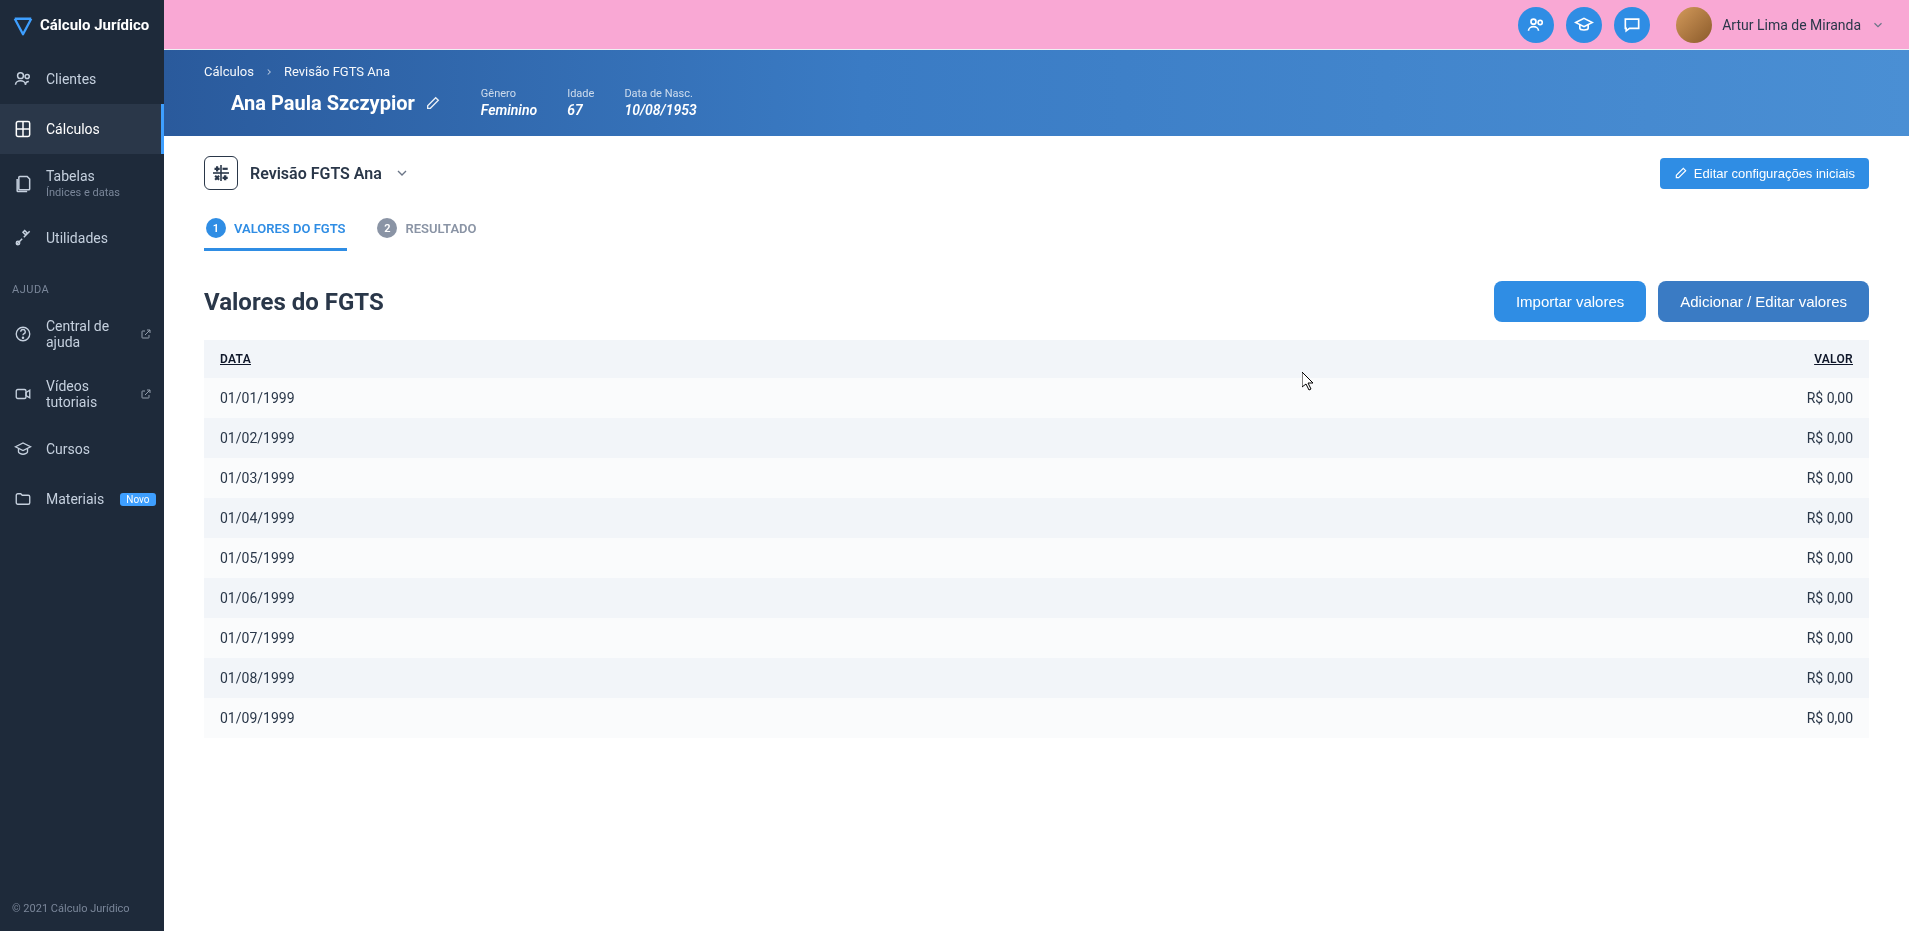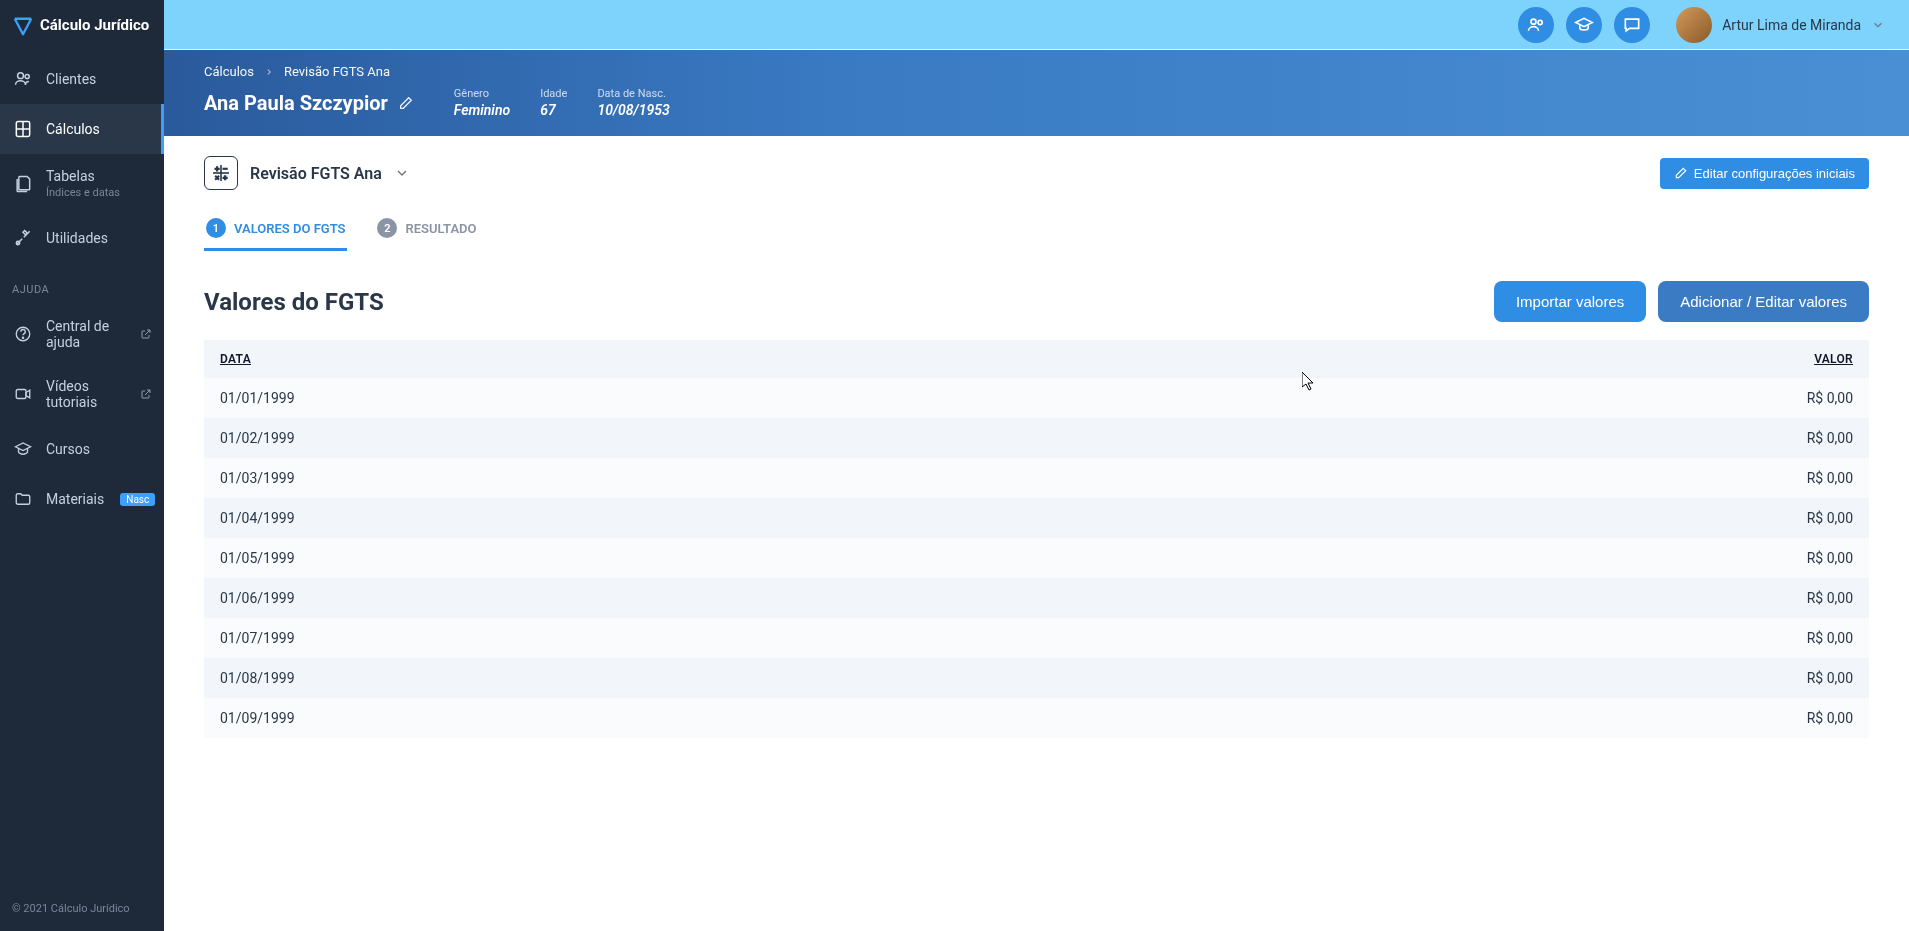--- a/index.html
+++ b/index.html
@@ -17,32 +17,32 @@
 .nav-item .icon-slot { width: 22px; height: 22px; display: flex; align-items: center; justify-content: center; flex-shrink: 0; }
 .nav-sub { font-size: 11px; color: #7a8699; margin-top: 2px; }
 .nav-label-col { display: flex; flex-direction: column; }
 .section-label { font-size: 11px; color: #7a8699; padding: 20px 12px 8px; letter-spacing: 0.5px; }
 .ext-icon { margin-left: auto; opacity: 0.7; }
 .badge { background: #3e9fff; color: #fff; font-size: 10px; padding: 1px 6px; border-radius: 3px; margin-left: 4px; }
 .footer { margin-top: auto; padding: 16px 12px; font-size: 11px; color: #7a8699; }
 
 
 .main { flex: 1; display: flex; flex-direction: column; overflow: hidden; background: #fff; }
-.topbar { height: 50px; background: #7dd3fc; display: flex; align-items: center; justify-content: flex-end; padding: 0 24px; gap: 12px; border-bottom: 1px solid #eef1f5; }
+.topbar { height: 50px; background: #f9a8d4; display: flex; align-items: center; justify-content: flex-end; padding: 0 24px; gap: 12px; border-bottom: 1px solid #eef1f5; }
 .circle-btn { width: 36px; height: 36px; border-radius: 50%; background: #2f8de4; display: flex; align-items: center; justify-content: center; color: #fff; cursor: pointer; }
 .user-area { display: flex; align-items: center; gap: 10px; margin-left: 14px; cursor: pointer; }
 .avatar { width: 36px; height: 36px; border-radius: 50%; background: linear-gradient(135deg,#d39a5b,#8a5a2a); }
 .user-name { font-size: 14px; color: #2a3749; }
 .chev { color: #6a7587; }
 
 
 .banner { background: linear-gradient(90deg,#2a5a9c,#3a7bc4 40%,#4a8fd4); color: #fff; padding: 14px 40px 18px; }
 .breadcrumb { display: flex; align-items: center; gap: 10px; font-size: 13px; margin-bottom: 8px; opacity: 0.95; }
 .breadcrumb .sep { opacity: 0.7; }
-.title-row { display: flex; align-items: center; gap: 10px; }
+.title-row { display: flex; align-items: center; gap: 10px; margin-left: 27px; }
 .client-name { font-size: 20px; font-weight: 700; }
 .edit-icon { cursor: pointer; opacity: 0.9; }
 .meta { display: flex; gap: 30px; margin-left: 30px; }
 .meta-block .lbl { font-size: 11px; opacity: 0.75; }
 .meta-block .val { font-size: 14px; font-weight: 600; margin-top: 2px; font-style: italic; }
 
 
 .section-head { display: flex; align-items: center; justify-content: space-between; padding: 20px 40px 10px; }
 .section-left { display: flex; align-items: center; gap: 12px; }
 .calc-icon-sq { width: 34px; height: 34px; border: 1.5px solid #2a3749; border-radius: 6px; display: flex; align-items: center; justify-content: center; font-size: 14px; font-family: monospace; }
@@ -188,21 +188,21 @@
         </span>
         <span>Cursos</span>
       </div>
       <div class="nav-item">
         <span class="icon-slot">
           <svg width="18" height="18" viewBox="0 0 24 24" fill="none" stroke="currentColor" stroke-width="1.8">
               <path d="M3 7a2 2 0 0 1 2-2h4l2 2h8a2 2 0 0 1 2 2v8a2 2 0 0 1-2 2H5a2 2 0 0 1-2-2z"></path>
             </svg>
         </span>
         <span>Materiais</span>
-        <span class="badge">Nasc</span>
+        <span class="badge">Novo</span>
       </div>
     </nav>
 
     <div class="footer">© 2021 Cálculo Jurídico</div>
   </aside>
 
   <div class="main main-scroll">
 
     <div class="topbar">
       <div class="circle-btn">

